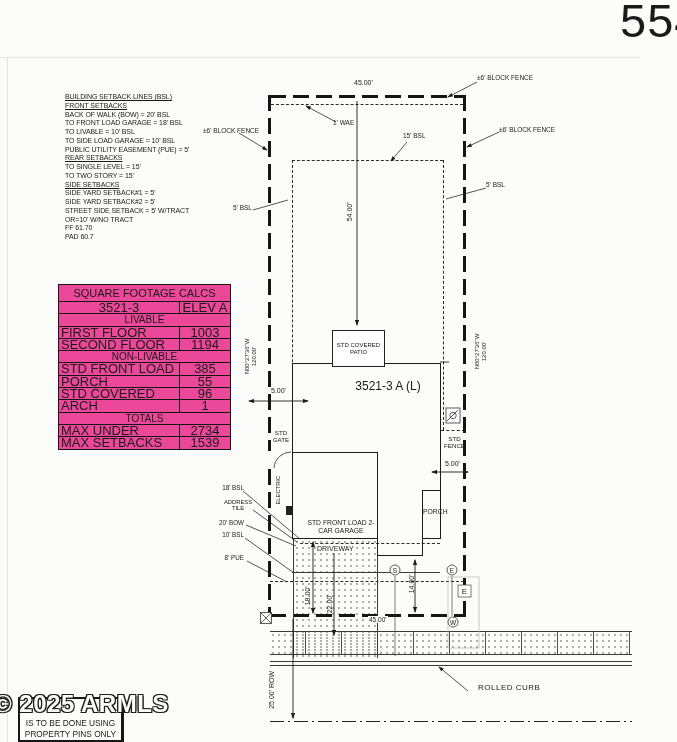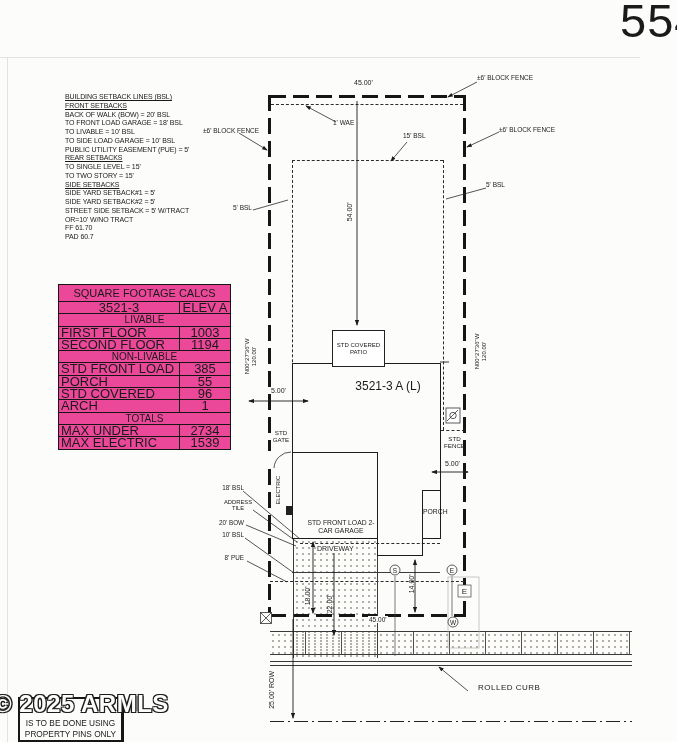--- a/index.html
+++ b/index.html
@@ -112,21 +112,21 @@
         <div class="sf-row">
           <div class="lbl">ARCH PROJECTION-SECOND FLOOR</div>
           <div class="val">1</div>
         </div>
         <div class="sf-row section">TOTALS</div>
         <div class="sf-row">
           <div class="lbl">MAX UNDER ROOF</div>
           <div class="val">2734</div>
         </div>
         <div class="sf-row">
-          <div class="lbl">MAX ELECTRIC</div>
+          <div class="lbl">MAX SETBACKS</div>
           <div class="val">1539</div>
         </div>
       </div>
   </div>
 
   <div class="stipple" id="driveway-fill" style="left:294px;top:539px;width:83px;height:118px;"></div>
   <div class="stipple" id="sidewalk-fill" style="left:270px;top:632px;width:362px;height:22px;"></div>
 
   <div class="hfence" style="left:270px;top:95px;width:195px;"></div>
   <div class="vfence" style="left:268px;top:95px;height:356px;"></div>

